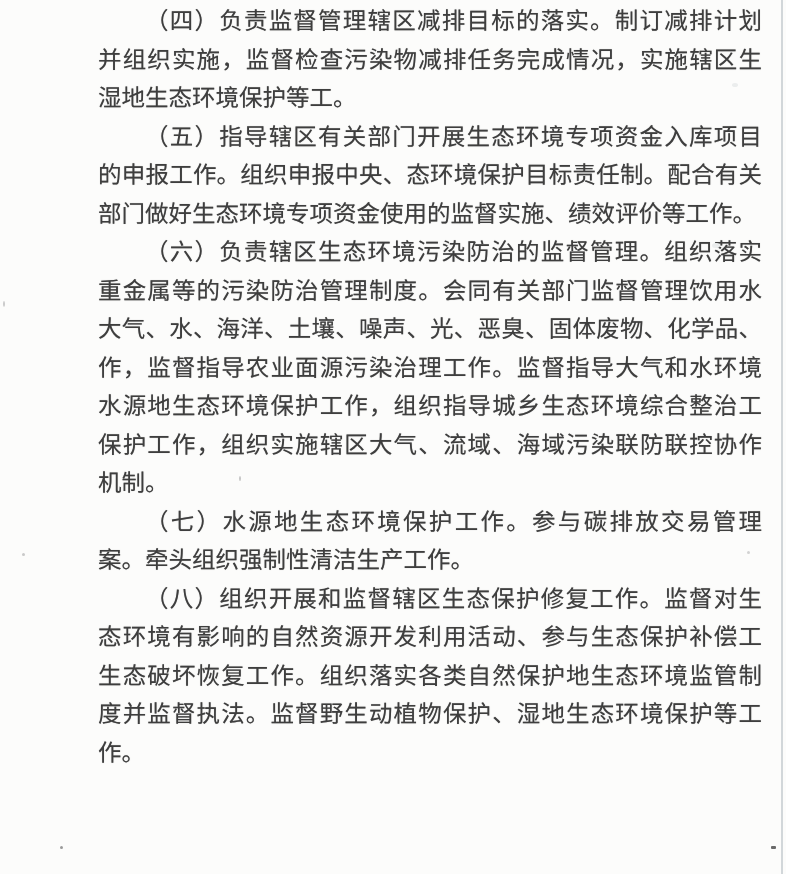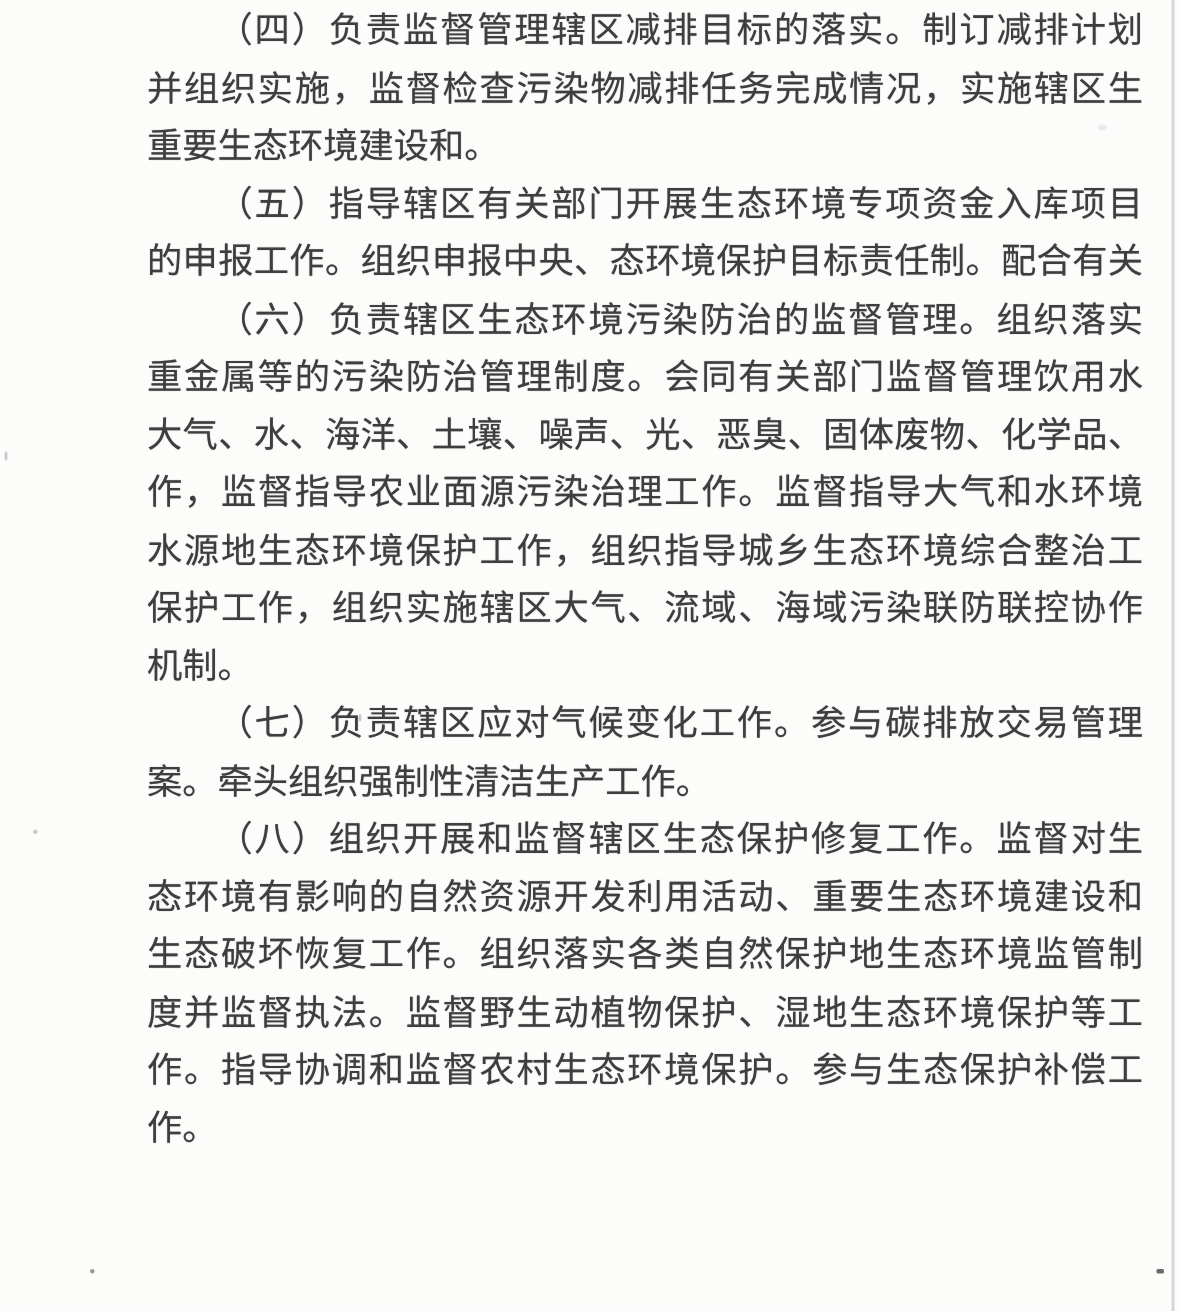--- a/index.html
+++ b/index.html
@@ -6,21 +6,21 @@
     margin: 0;
     padding: 0;
     background: #ffffff;
   }
   .page {
     position: relative;
     width: 786px;
     height: 874px;
     overflow: hidden;
     background: var(--bg, #fcfcfb);
-    font-family: Liberation Serif, serif;
+    font-family: Liberation Sans, sans-serif;
   }
   .text-block {
     position: absolute;
     left: 98px;
     top: 2px;
     width: 664px;
   }
   .para {
     margin: 0;
     padding: 0;
@@ -58,45 +58,45 @@
 </style>
 </head>
 <body>
 
 <div class="page" style="--bg: #fcfcfb; --ink: #3e3e3e; --edge: #cdd3d6;">
 
   <div class="text-block" id="doc-body">
       <div class="para">
         <div class="line first fill">（四）负责监督管理辖区减排目标的落实。制订减排计划</div>
         <div class="line fill">并组织实施，监督检查污染物减排任务完成情况，实施辖区生</div>
-        <div class="line">重要生态环境建设和。</div>
+        <div class="line">湿地生态环境保护等工。</div>
       </div>
       <div class="para">
         <div class="line first fill">（五）指导辖区有关部门开展生态环境专项资金入库项目</div>
         <div class="line fill">的申报工作。组织申报中央、态环境保护目标责任制。配合有关</div>
+        <div class="line">部门做好生态环境专项资金使用的监督实施、绩效评价等工作。</div>
       </div>
       <div class="para">
         <div class="line first fill">（六）负责辖区生态环境污染防治的监督管理。组织落实</div>
         <div class="line fill">重金属等的污染防治管理制度。会同有关部门监督管理饮用水</div>
         <div class="line fill">大气、水、海洋、土壤、噪声、光、恶臭、固体废物、化学品、</div>
         <div class="line fill">作，监督指导农业面源污染治理工作。监督指导大气和水环境</div>
         <div class="line fill">水源地生态环境保护工作，组织指导城乡生态环境综合整治工</div>
         <div class="line fill">保护工作，组织实施辖区大气、流域、海域污染联防联控协作</div>
         <div class="line">机制。</div>
       </div>
       <div class="para">
-        <div class="line first fill">（七）负责辖区应对气候变化工作。参与碳排放交易管理</div>
+        <div class="line first fill">（七）水源地生态环境保护工作。参与碳排放交易管理</div>
         <div class="line">案。牵头组织强制性清洁生产工作。</div>
       </div>
       <div class="para">
         <div class="line first fill">（八）组织开展和监督辖区生态保护修复工作。监督对生</div>
-        <div class="line fill">态环境有影响的自然资源开发利用活动、重要生态环境建设和</div>
+        <div class="line fill">态环境有影响的自然资源开发利用活动、参与生态保护补偿工</div>
         <div class="line fill">生态破坏恢复工作。组织落实各类自然保护地生态环境监管制</div>
         <div class="line fill">度并监督执法。监督野生动植物保护、湿地生态环境保护等工</div>
-        <div class="line fill">作。指导协调和监督农村生态环境保护。参与生态保护补偿工</div>
         <div class="line">作。</div>
       </div>
     </div>
 
   <div class="edge-line"></div>
 
   <div class="speck" style="left:3px;   top:301px; width:2px; height:6px; background:#c9c9c9;"></div>
   <div class="speck" style="left:22px;  top:553px; width:3px; height:3px; background:#c9c9c9;"></div>
   <div class="speck" style="left:747px; top:551px; width:3px; height:3px; background:#d2d2d2;"></div>
   <div class="speck" style="left:239px; top:476px; width:2px; height:5px; background:#c6c6c6;"></div>

